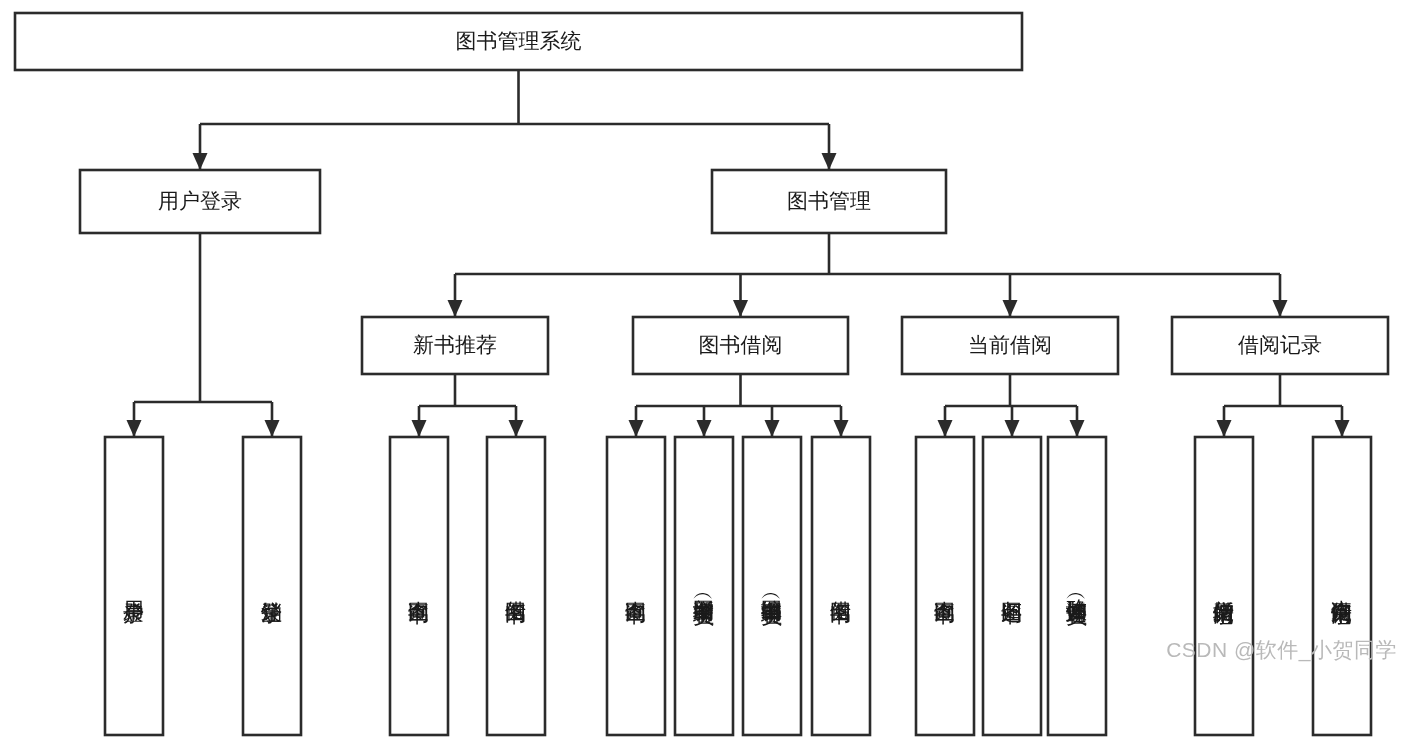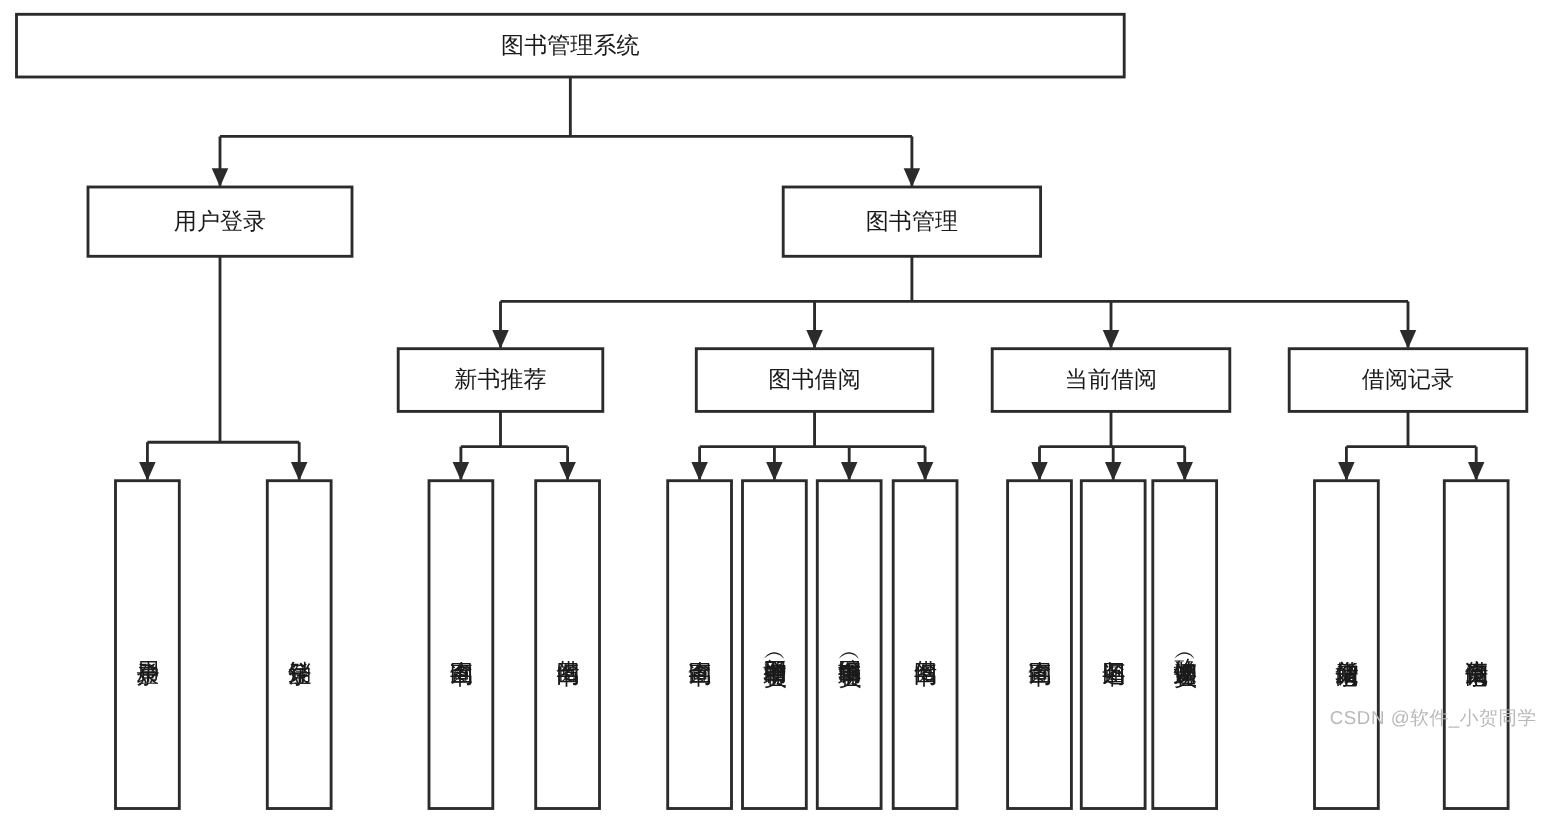--- a/index.html
+++ b/index.html
@@ -64,21 +64,21 @@
     display: flex;
     align-items: flex-start;
     justify-content: center;
     pointer-events: none;
   }
   .watermark {
     position: absolute;
     right: 8px;
     bottom: 4px;
     font-family: "Liberation Sans", "DejaVu Sans", sans-serif;
-    font-size: 17px;
+    font-size: 21px;
     color: #b9b9b9;
     letter-spacing: 0.5px;
     white-space: nowrap;
   }
 </style>
 </head>
 <body>
 
 <div id="diagram-root">
 

